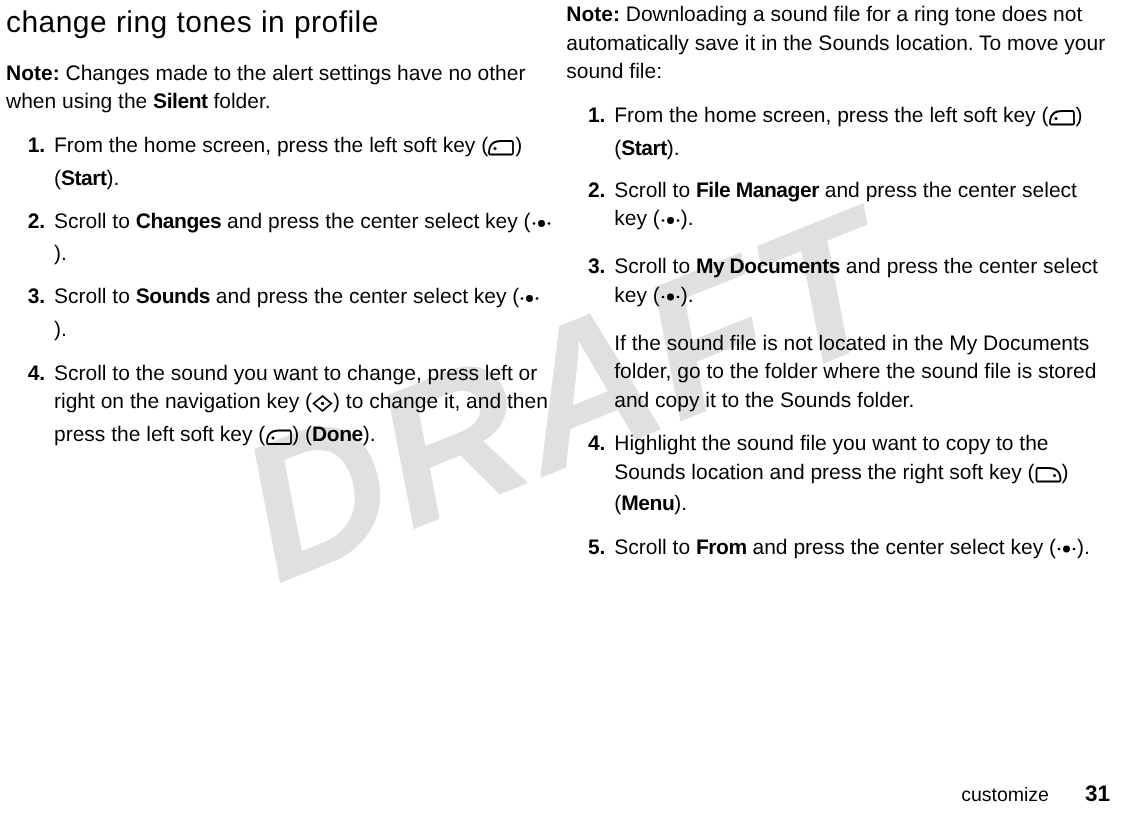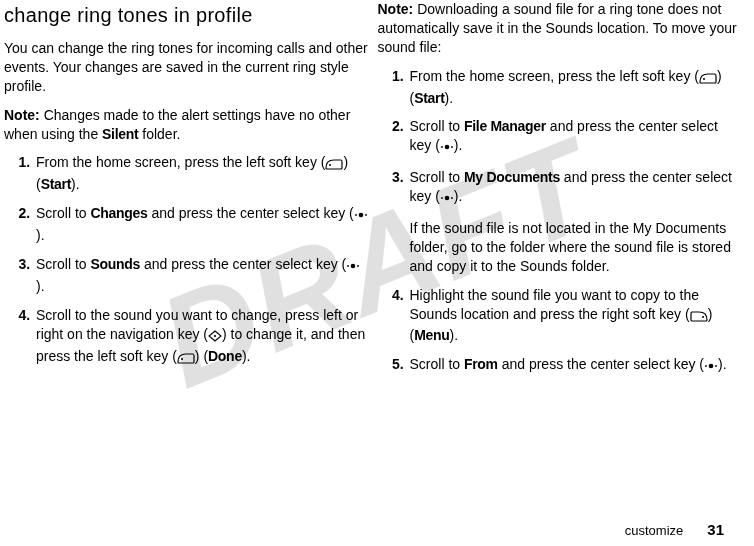--- a/index.html
+++ b/index.html
@@ -70,42 +70,41 @@
   .bold {
     font-weight: bold;
   }
   .icon {
     display: inline-block;
     vertical-align: -3px;
   }
   .footer {
     position: absolute;
     bottom: 6px;
-    right: 30px;
+    right: 14px;
     font-size: 13px;
     z-index: 1;
   }
   .footer .section {
     margin-right: 24px;
   }
   .footer .pnum {
     font-weight: bold;
     font-size: 15px;
   }
 </style>
 </head>
 <body>
 
 <div class="watermark">DRAFT</div>
 
 <div class="page">
 
   <div class="col">
     <h2>change ring tones in profile</h2>
-    <p>You can change the ring tones for incoming calls and other events. Your changes are saved in the current ring style profile.</p>
     <p>
       <span class="bold">Note:</span><span> Changes made to the alert settings have no other when using the </span><span class="cond">Silent</span><span> folder.</span>
     </p>
     <ol>
       <li>
         <span>From the home screen, press the left soft key (</span><span class="icon"><svg width="18" height="12" viewBox="0 0 18 12">
               <path d="M1 10 Q1 2 9 2 L16 2 Q17 2 17 4 L17 10 Q17 11 16 11 L2 11 Q1 11 1 10 Z" fill="none" stroke="#000" stroke-width="1.2"></path>
               <circle cx="5" cy="7" r="1" fill="#000"></circle>
             </svg></span><span>) (</span><span class="cond">Start</span><span>).</span>
       </li>

